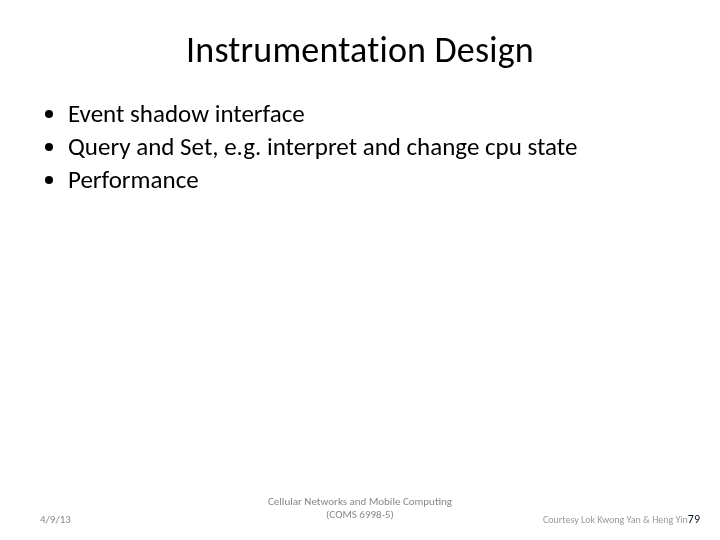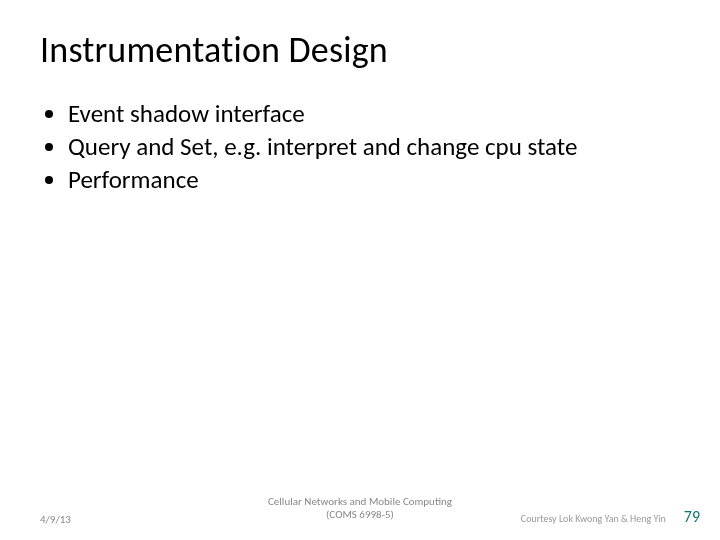--- a/index.html
+++ b/index.html
@@ -1,30 +1,30 @@
 <!DOCTYPE html>
 <html><head>
 <meta charset="utf-8">
 <style>
   * { margin: 0; padding: 0; box-sizing: border-box; }
   html, body { width: 720px; height: 540px; background: #fff; font-family: Calibri, Arial, sans-serif; color: #000; }
   .slide { width: 720px; height: 540px; position: relative; padding: 24px 40px 0 40px; }
-  .title { font-size: 36px; font-weight: 400; margin-top: 4px; margin-bottom: 28px; letter-spacing: 0.2px; }
+  .title { font-size: 36px; text-align: center; font-weight: 400; margin-top: 4px; margin-bottom: 28px; letter-spacing: 0.2px; }
   .content { font-size: 25px; line-height: 1.15; }
   ul.lvl1 { list-style: disc; padding-left: 28px; }
   ul.lvl1 > li { margin-bottom: 4px; }
   ul.lvl2 { list-style: none; padding-left: 28px; margin-top: 2px; margin-bottom: 8px; }
   ul.lvl2 > li { font-size: 23px; margin-bottom: 2px; }
   ul.lvl2 > li::before { content: "– "; }
   .footer { position: absolute; bottom: 14px; left: 0; width: 720px; display: flex; align-items: flex-end; justify-content: space-between; padding: 0 20px 0 40px; font-size: 11px; color: #888; }
   .footer-center { text-align: center; flex: 0 0 auto; position: absolute; left: 50%; transform: translateX(-50%); bottom: 4px; line-height: 1.25; }
   .footer-left { flex: 0 0 auto; }
-  .footer-right { flex: 0 0 auto; display: flex; align-items: baseline; gap: 18px; }
+  .footer-right { flex: 0 0 auto; display: flex; align-items: baseline; }
   .credit { font-size: 10px; color: #999; }
-  .pagenum { font-size: 16px; color: #0f766e; }
+  .pagenum { font-size: 12px; color: #0f172a; }
 </style>
 </head>
 <body>
 
 <div class="slide">
 
   <h1 class="title">Instrumentation Design</h1>
 
   <div class="content">
     <ul class="lvl1">

